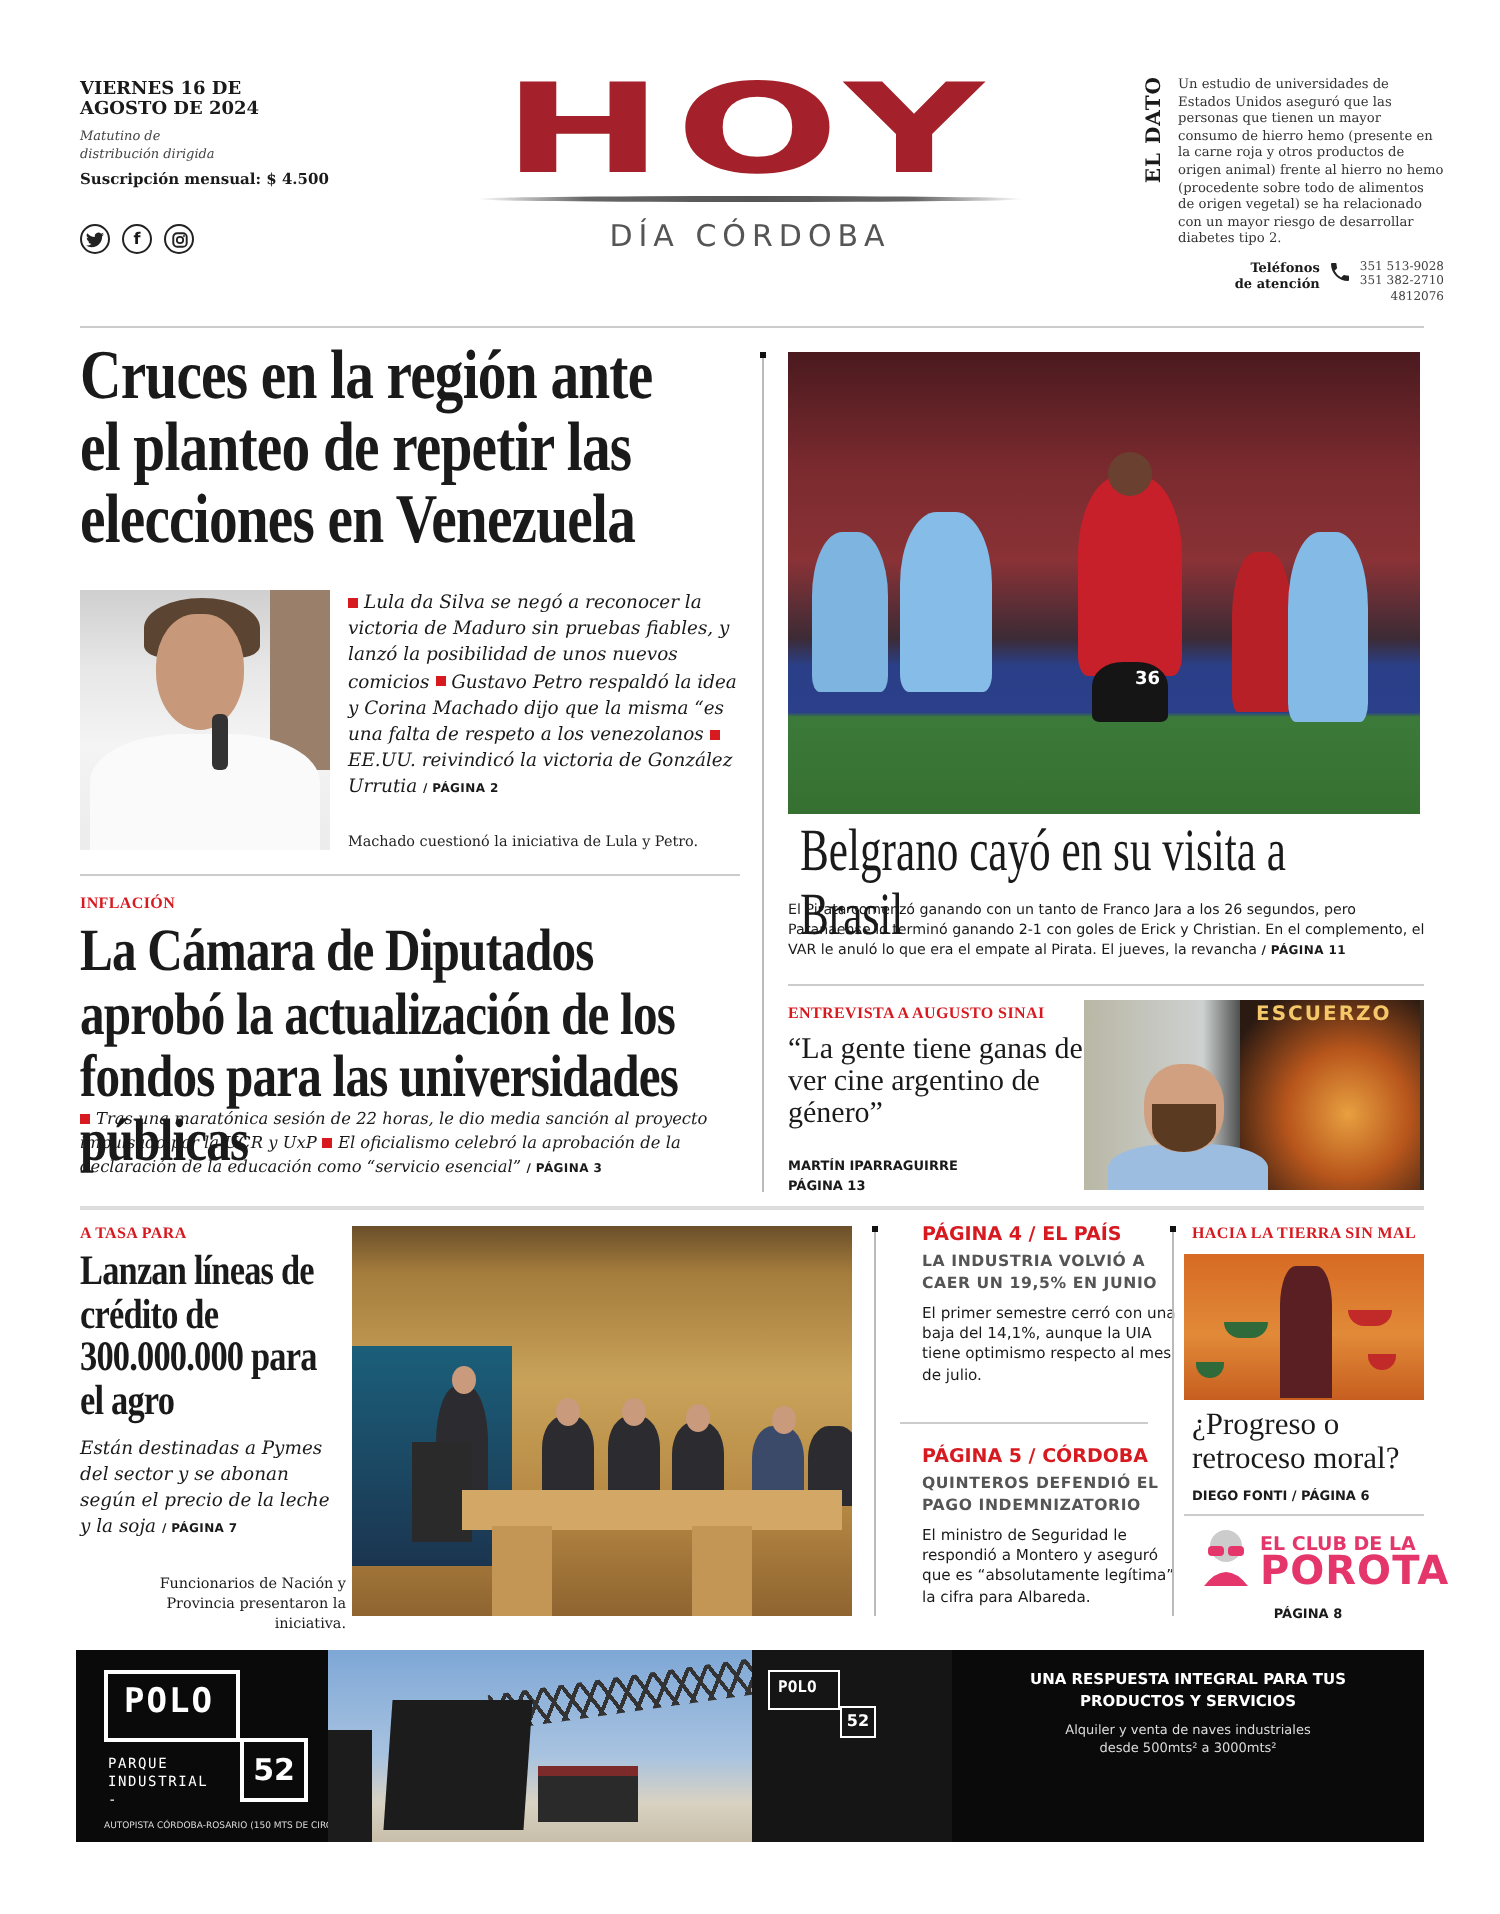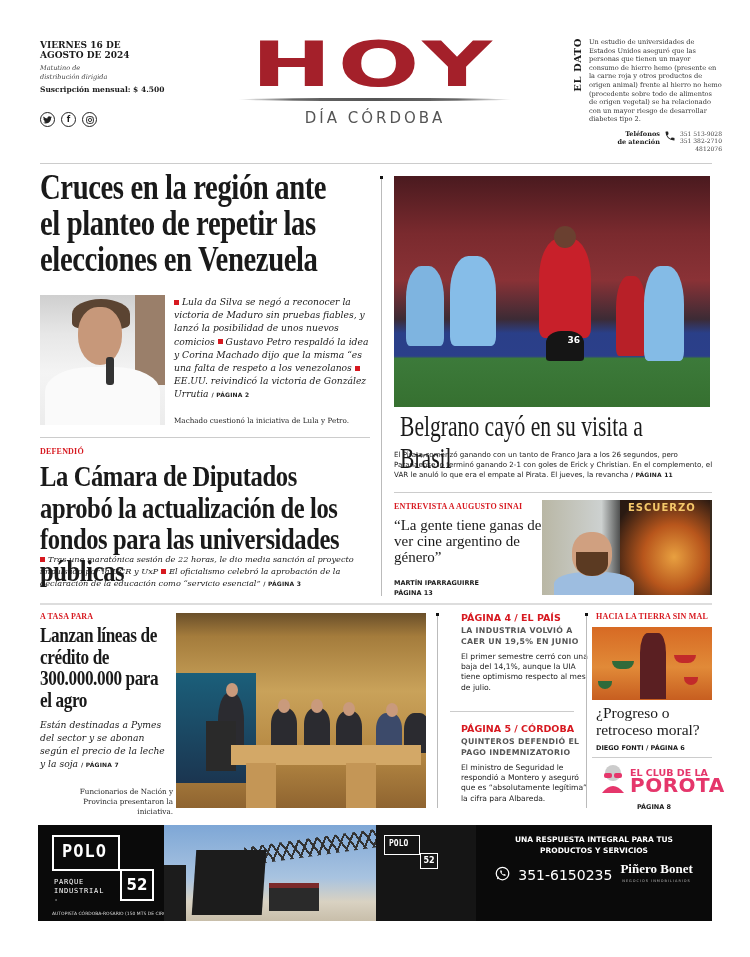--- a/index.html
+++ b/index.html
@@ -214,21 +214,21 @@
   <div class="pl" style="left:250px; top:90px; width:40px; height:95px; background:#84bbe6;"></div>
 </div>
 <div class="abs sport-title">Belgrano cayó en su visita a Brasil</div>
 <div class="abs sport-body">
   <span>El Pirata comenzó ganando con un tanto de Franco Jara a los 26 segundos, pero Paranaense lo terminó ganando 2-1 con goles de Erick y Christian. En el complemento, el VAR le anuló lo que era el empate al Pirata. El jueves, la revancha</span>
   <span class="pg">/ PÁGINA 11</span>
 </div>
 
 <div class="abs rule" style="left:40px; top:437px; width:330px;"></div>
 
-<div class="abs kicker inf-kicker">DEFENDIÓ</div>
+<div class="abs kicker inf-kicker">INFLACIÓN</div>
 <div class="abs h1 inf-title">La Cámara de Diputados aprobó la actualización de los fondos para las universidades públicas</div>
 <div class="abs inf-deck">
   <span class="sq"></span><span>Tras una maratónica sesión de 22 horas, le dio media sanción al proyecto impulsado por la UCR y UxP</span>
   <span class="sq"></span><span>El oficialismo celebró la aprobación de la declaración de la educación como “servicio esencial”</span>
   <span class="pg">/ PÁGINA 3</span>
 </div>
 
 <div class="abs rule" style="left:394px; top:492px; width:318px;"></div>
 
 <div class="abs kicker int-kicker">ENTREVISTA A AUGUSTO SINAI</div>
@@ -338,28 +338,18 @@
     <div class="sign">
       <div class="polo-s">POLO</div>
       <div class="s52">52</div>
     </div>
   </div>
   <div class="ad-right">
     <div class="ad-head">
       <div>UNA RESPUESTA INTEGRAL PARA TUS</div>
       <div>PRODUCTOS Y SERVICIOS</div>
     </div>
-    <div class="ad-foot">
-      <span class="wa">
-        <svg width="15" height="15" viewBox="0 0 24 24">
-            <circle cx="12" cy="12" r="10" fill="none" stroke="#fff" stroke-width="2"></circle>
-            <path d="M4 21l1.5-4" stroke="#fff" stroke-width="2"></path>
-            <path d="M8.5 7.5c.5-1 1.5-1 2 0l.7 1.6c.2.4 0 .8-.3 1.1l-.5.5c.6 1.3 1.6 2.3 2.9 2.9l.5-.5c.3-.3.7-.5 1.1-.3l1.6.7c1 .5 1 1.5 0 2-2.5 1.5-9.2-4.5-8-8z" fill="#fff"></path>
-          </svg>
-      </span>
-      <span class="ad-phone">351-6150235</span>
-      <span class="pb">
-        <span>Piñero Bonet</span>
-        <small>NEGOCIOS INMOBILIARIOS</small>
-      </span>
+    <div class="ad-sub">
+      <div>Alquiler y venta de naves industriales</div>
+      <div>desde 500mts² a 3000mts²</div>
     </div>
   </div>
 </div>
 
 </body></html>

